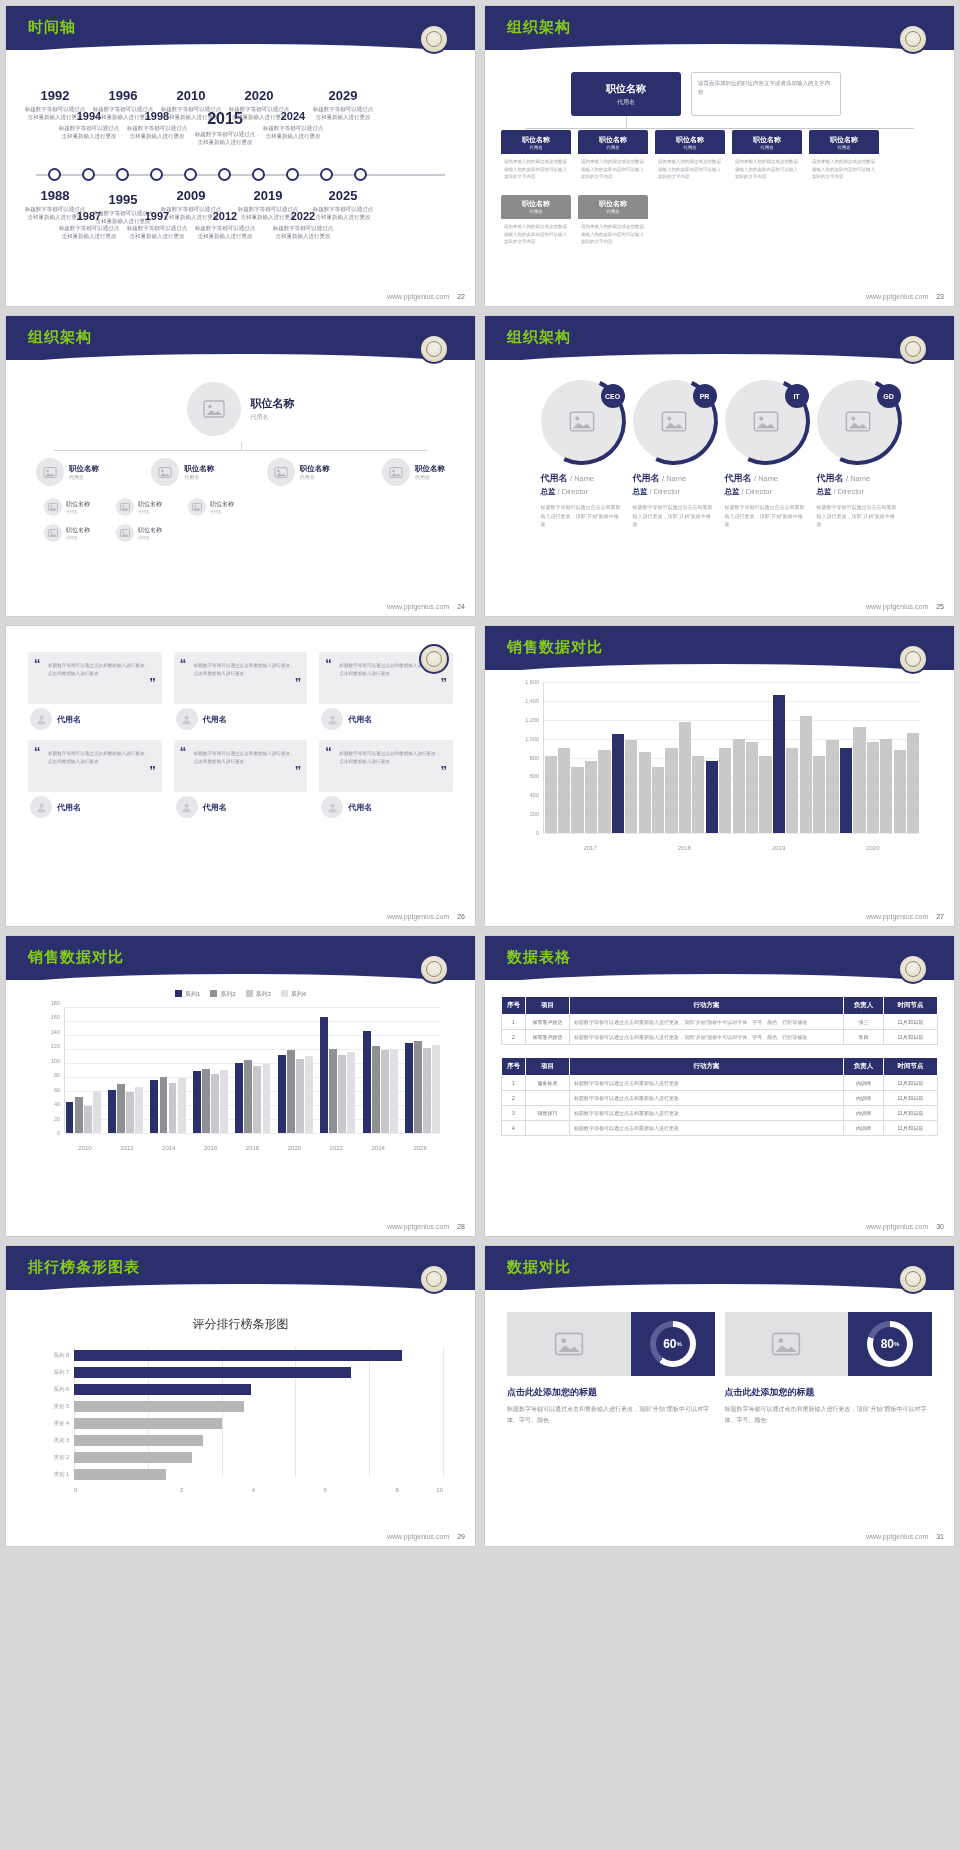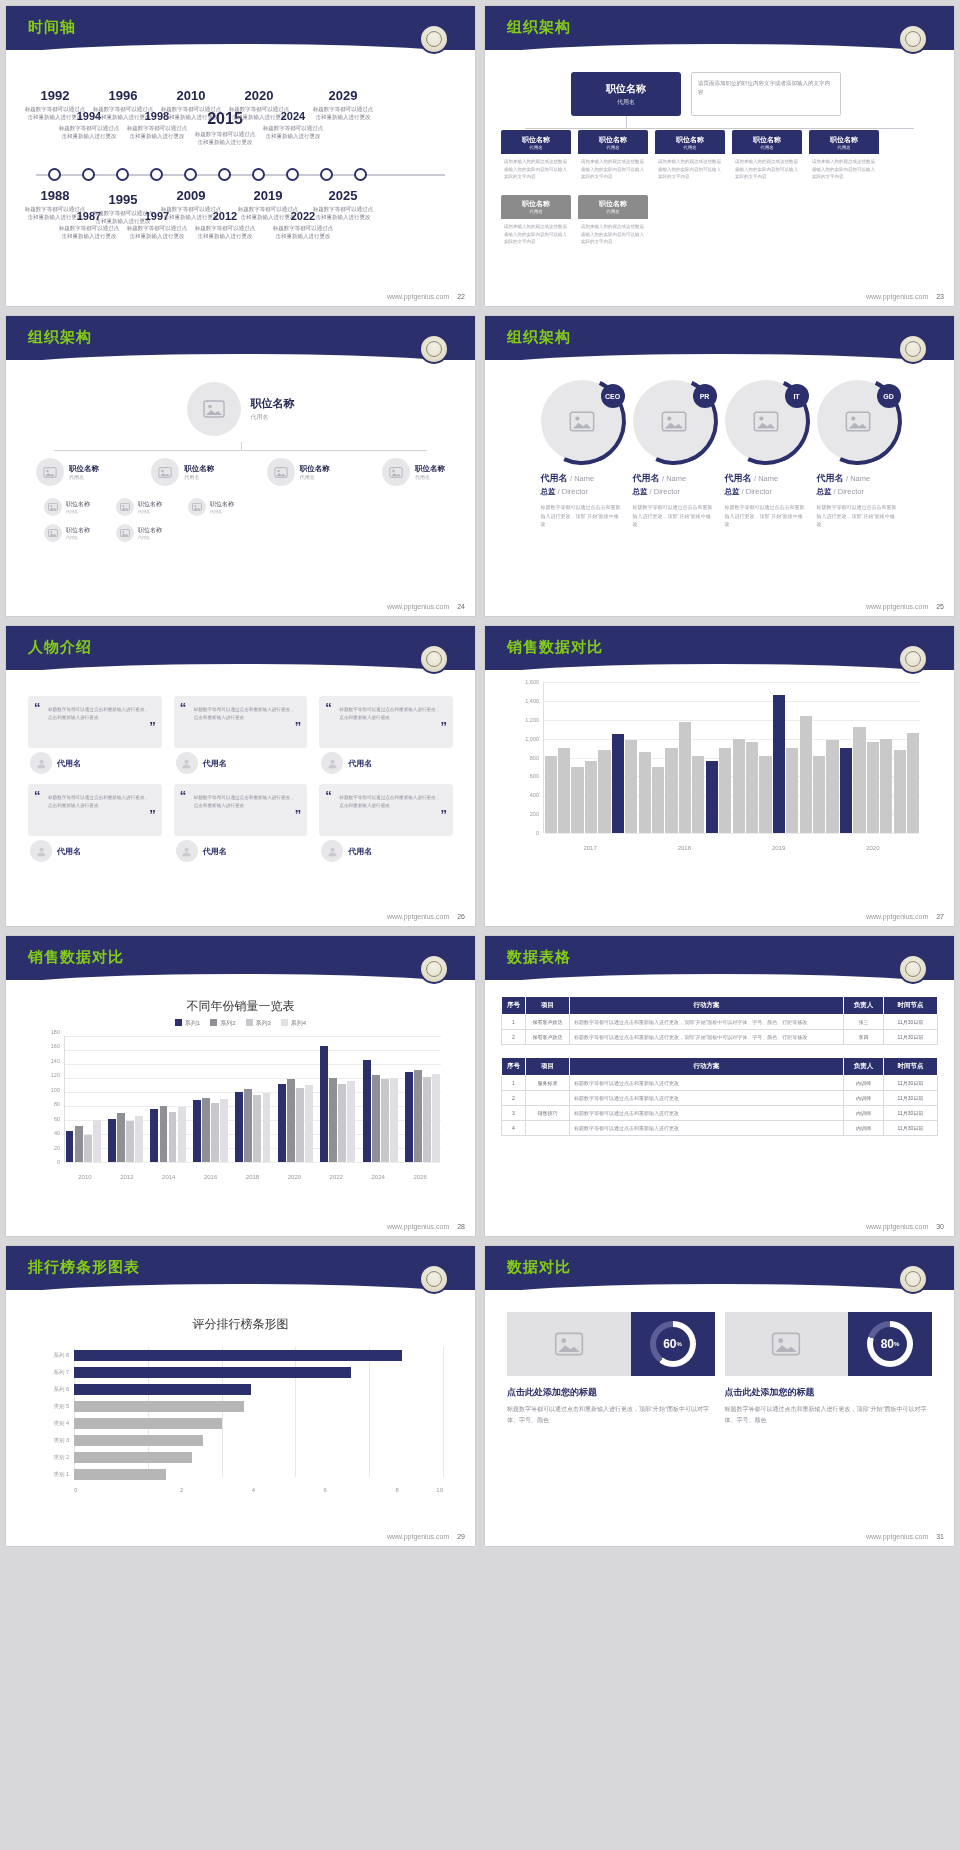--- a/index.html
+++ b/index.html
@@ -595,24 +595,20 @@
 
       </div>
     </div>
     <div class="foot">
       <span>www.pptgenius.com</span>
       <span class="pg">25</span>
     </div>
   </div>
 
   <div class="slide">
-    <div class="hdr">
-      <div class="title">人物介绍</div>
-      <div class="hdr-curve"></div>
-    </div>
     <div class="seal"></div>
     <div class="body">
       <div class="q-grid">
 
         <div>
           <div class="q-card">
             <span class="mark">“</span>
             <div class="txt">标题数字等都可以通过点击和重新输入进行更改，点击和重新输入进行更改</div>
             <span class="mark r">”</span>
           </div>
@@ -794,21 +790,20 @@
     </div>
   </div>
 
   <div class="slide">
     <div class="hdr">
       <div class="title">销售数据对比</div>
       <div class="hdr-curve"></div>
     </div>
     <div class="seal"></div>
     <div class="body">
-      <div class="chart-title">不同年份销量一览表</div>
       <div class="legend">
         <span><i style="background:#2b2f6b"></i><span>系列1</span></span>
         <span><i style="background:#8f8f96"></i><span>系列2</span></span>
         <span><i style="background:#c7c7cc"></i><span>系列3</span></span>
         <span><i style="background:#e0e0e4"></i><span>系列4</span></span>
       </div>
       <div class="chart-box" style="height:150px">
         <div class="axis-y">
           <span style="top:100%">0</span>
           <span style="top:88.9%">20</span>

